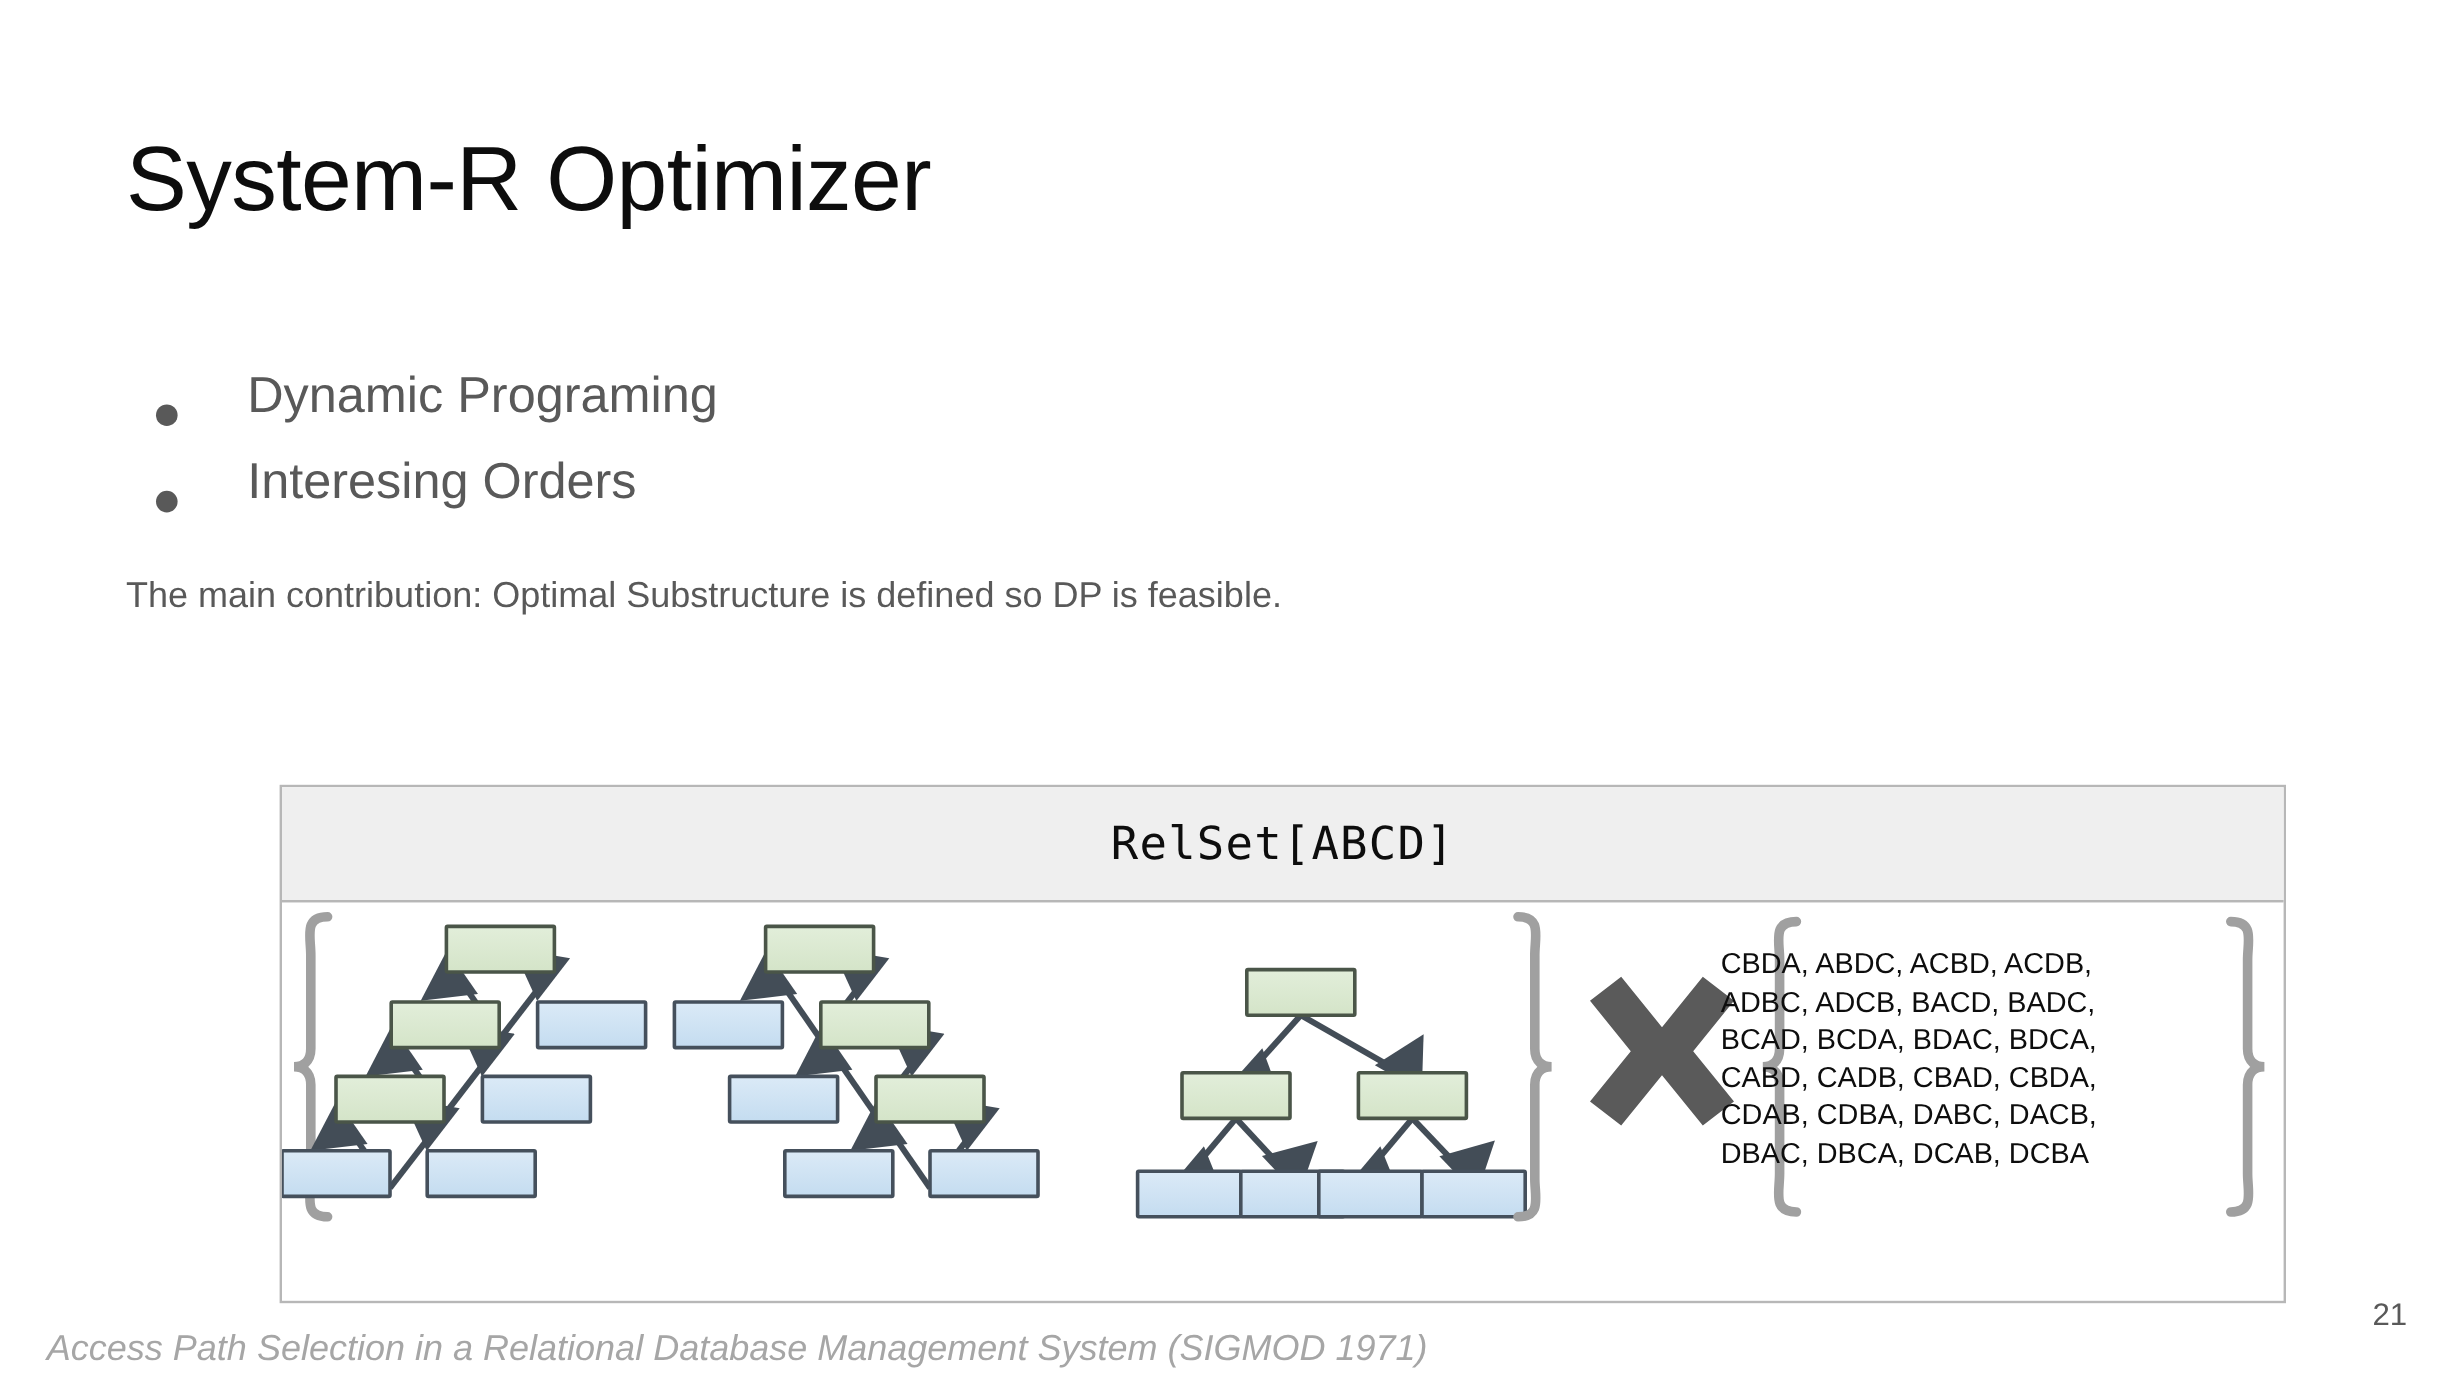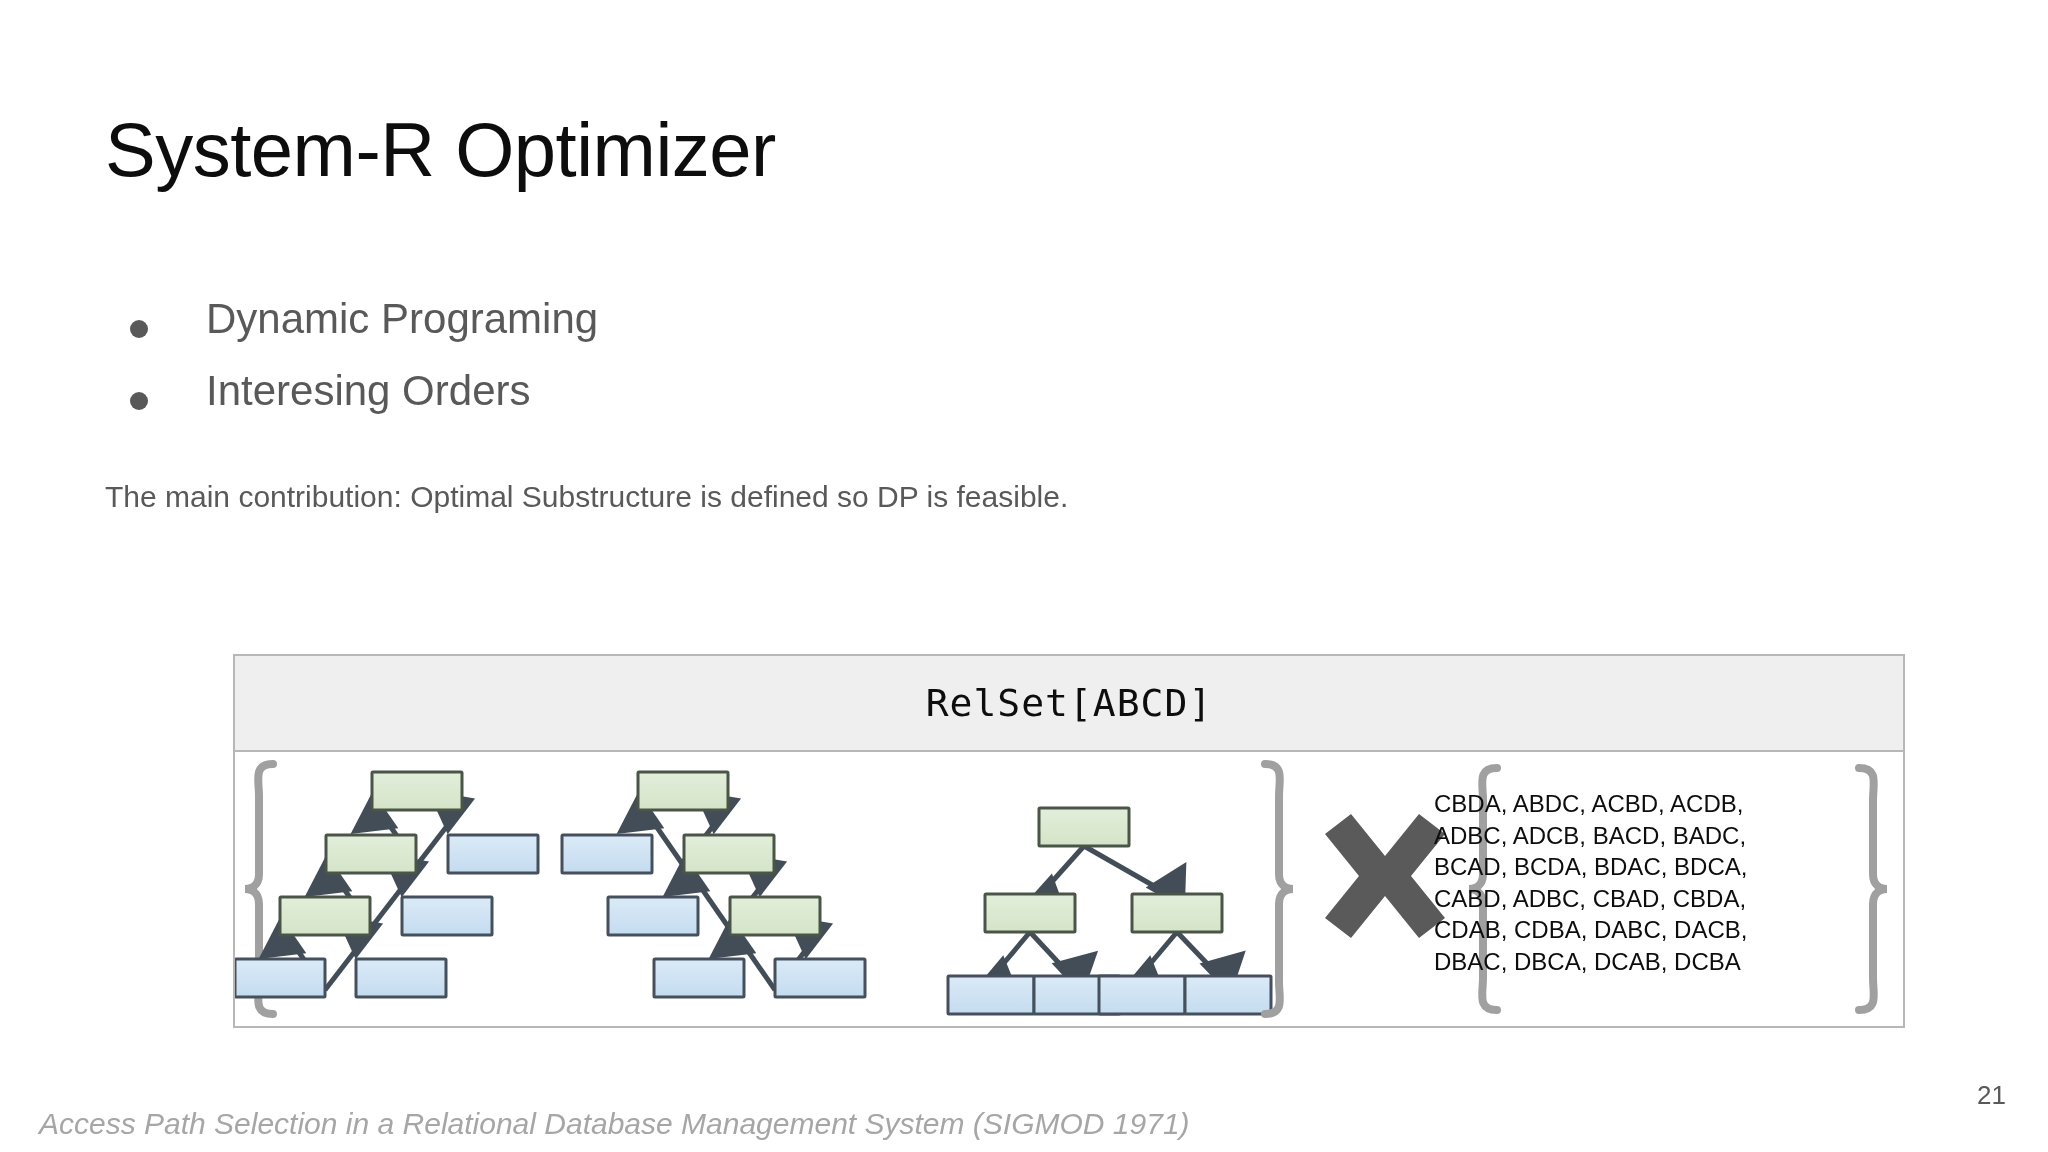--- a/index.html
+++ b/index.html
@@ -34,21 +34,21 @@
 
   
   #bullets {
     position: absolute;
     left: 88px;
     top: 283px;
     width: 1300px;
   }
   .bullet-row {
     display: flex;
-    align-items: center;
+    align-items: flex-end;
     height: 72px;
   }
   .bullet-dot {
     width: 18px;
     height: 18px;
     border-radius: 50%;
     background: #595959;
     margin-top: 19px;
     margin-left: 25px;
     flex: 0 0 auto;
@@ -71,21 +71,21 @@
     color: #595959;
     white-space: nowrap;
   }
 
   
   #diagram-box {
     position: absolute;
     left: 216px;
     top: 654px;
     width: 1672px;
-    height: 374px;
+    height: 432px;
     border: 2px solid #b7b7b7;
     box-sizing: border-box;
     background: #ffffff;
   }
   #diagram-header {
     height: 96px;
     background: #efefef;
     border-bottom: 2px solid #b7b7b7;
     box-sizing: border-box;
     display: flex;
@@ -295,21 +295,21 @@
                    C 1646 137 1638 140 1638 152
                    L 1638 226
                    C 1638 242 1644 258 1624 258" fill="none" stroke="#a0a0a0" stroke-width="8" stroke-linecap="round"></path>
         </g>
       </svg>
 
       <div id="perm-list">
         <div class="perm-line">CBDA, ABDC, ACBD, ACDB,</div>
         <div class="perm-line">ADBC, ADCB, BACD, BADC,</div>
         <div class="perm-line">BCAD, BCDA, BDAC, BDCA,</div>
-        <div class="perm-line">CABD, ADBC, CBAD, CBDA,</div>
+        <div class="perm-line">CABD, CADB, CBAD, CBDA,</div>
         <div class="perm-line">CDAB, CDBA, DABC, DACB,</div>
         <div class="perm-line">DBAC, DBCA, DCAB, DCBA</div>
       </div>
 
     </div>
   </div>
 
   <div id="footer-citation">Access Path Selection in a Relational Database Management System (SIGMOD 1971)</div>
 
   <div id="page-number">21</div>

